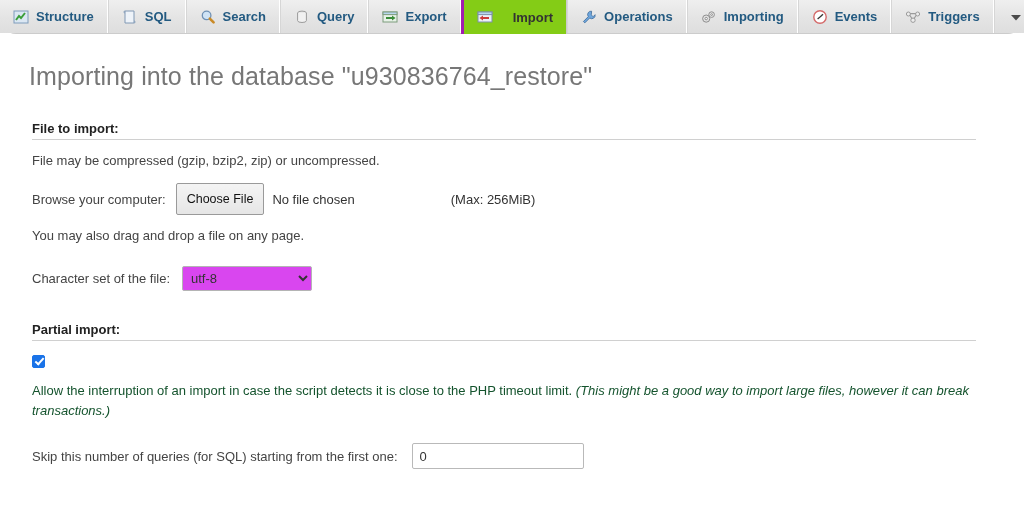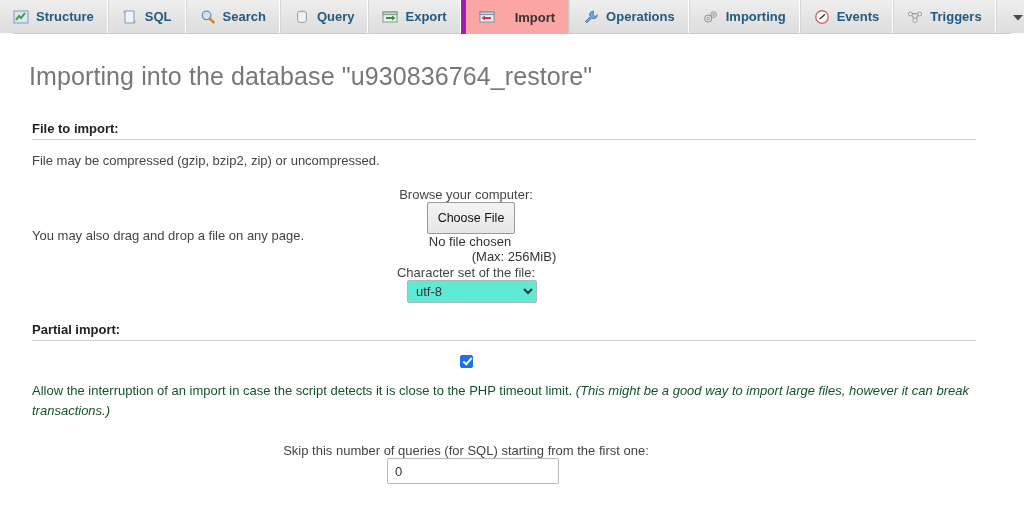--- a/index.html
+++ b/index.html
@@ -37,23 +37,23 @@
     font-weight: bold;
     font-size: 13px;
     color: #235a81;
     text-decoration: none;
     cursor: pointer;
     position: relative;
   }
   .tab:first-child { border-left: none; }
   .tab .tab-label { line-height: 1; }
   .tab.active {
-    background: #fca5a5;
+    background: #84cc16;
     color: #333333;
-    border-left: 5px solid #a21caf;
+    border-left: 3px solid #a21caf;
     border-right: 1px solid #cccccc;
     height: 34px;
     z-index: 3;
     gap: 20px;
   }
   .tab.active .tab-label { color: #333333; }
 
   
   .ic { width: 16px; height: 16px; display: inline-block; flex: 0 0 16px; position: relative; }
   .ic svg { display: block; }
@@ -81,21 +81,20 @@
     height: 1px;
     background: #d0d0d0;
     margin: 0 0 0 8px;
     width: 944px;
   }
 
   .row {
     margin-left: 8px;
     display: flex;
     align-items: center;
-    flex-direction: column;
   }
   .plain-line {
     margin-left: 8px;
     line-height: 20px;
     color: #444444;
   }
   .plain-line b { color: #222222; }
 
   .label-txt { color: #444444; }
 
@@ -117,21 +116,21 @@
 
   
   .charset-row { margin-top: 19px; height: 26px; }
   .charset-select {
     margin-left: 12px;
     width: 130px;
     height: 25px;
     font-family: "Liberation Sans", sans-serif;
     font-size: 13px;
     color: #333333;
-    background: #5eead4;
+    background: #d946ef;
     border: 1px solid #b4b4b4;
     border-radius: 2px;
     padding: 2px 4px;
     cursor: pointer;
   }
 
   
   .cb {
     width: 13px; height: 13px;
     background: #1a73e8;

